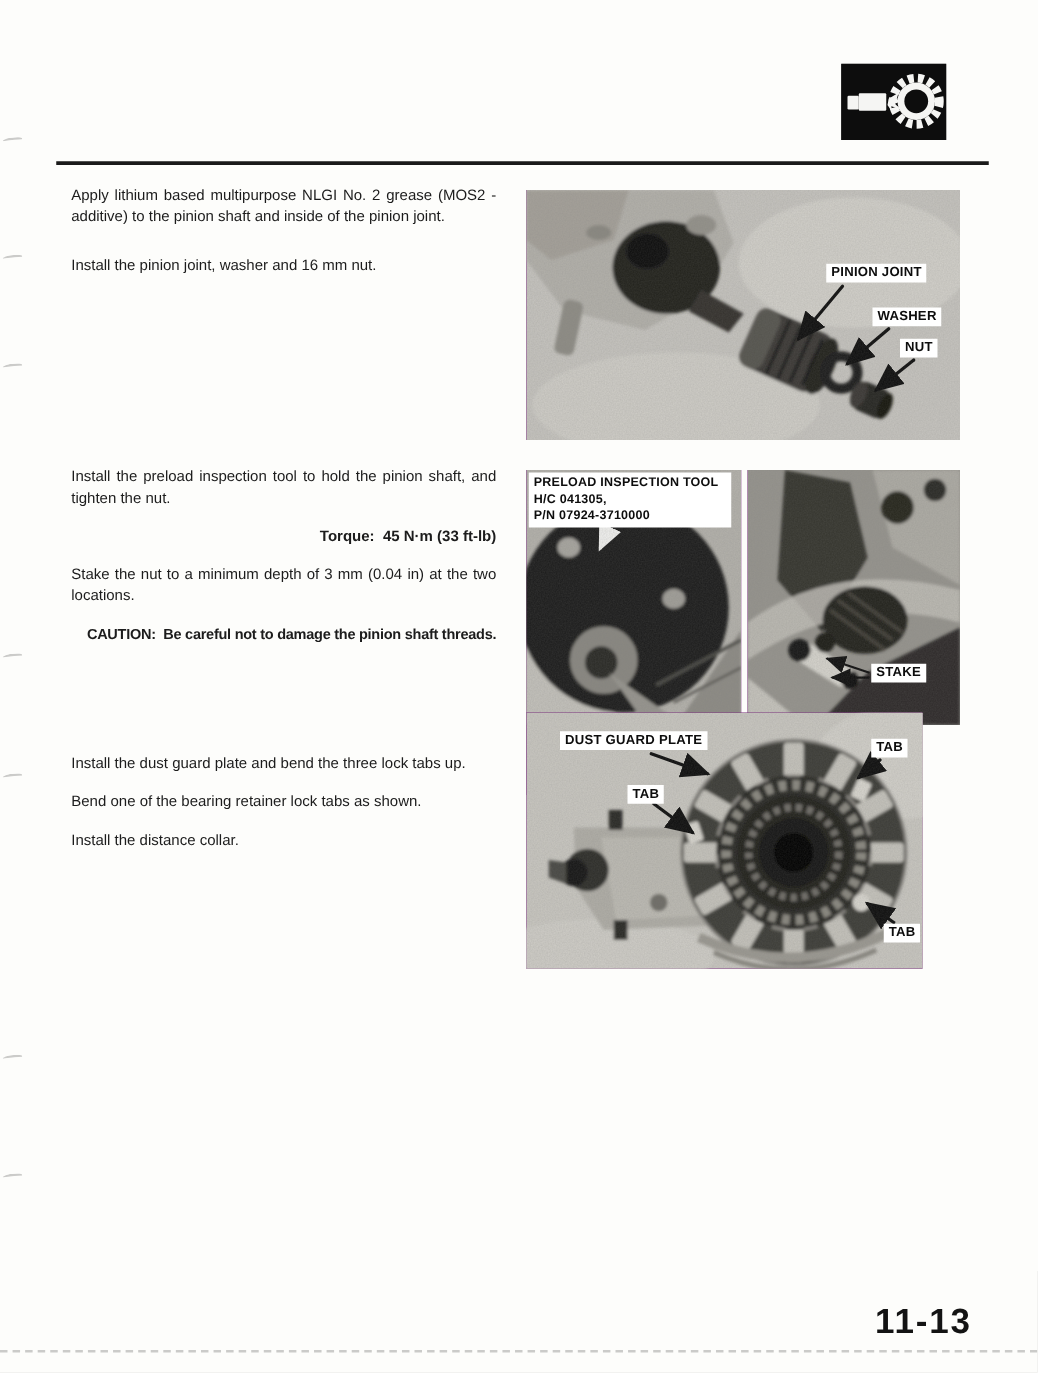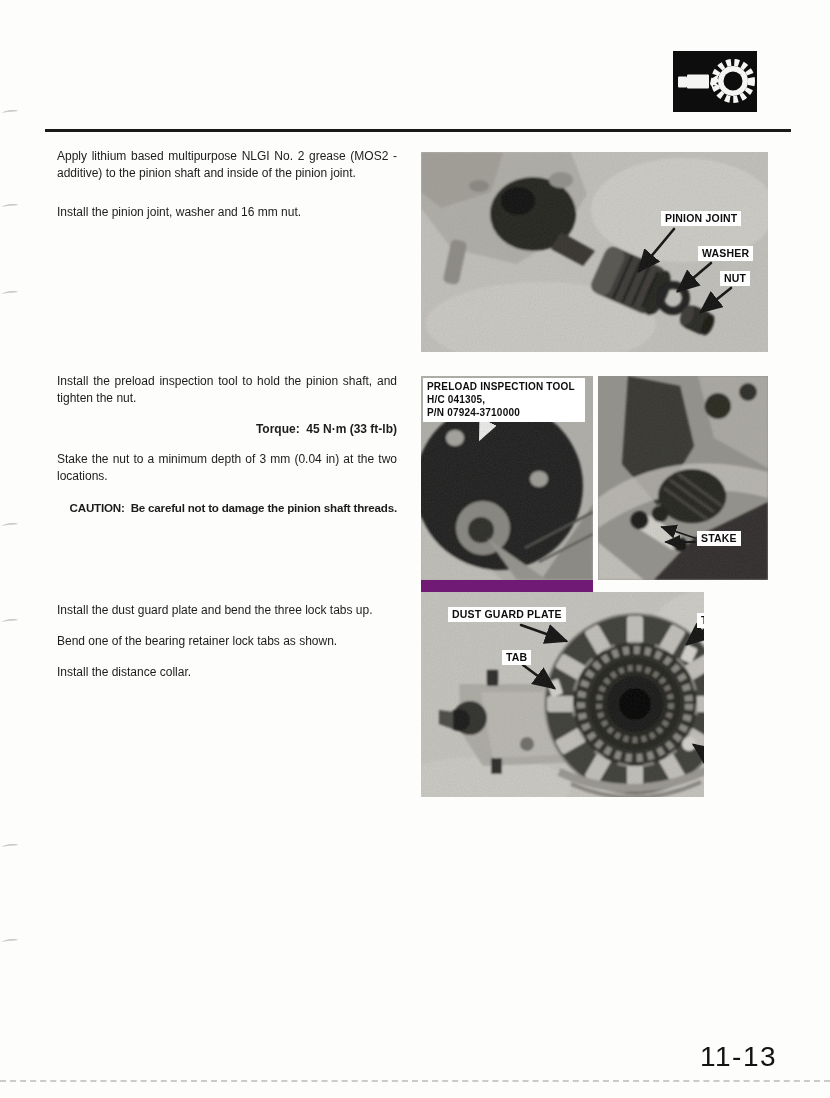--- a/index.html
+++ b/index.html
@@ -30,37 +30,37 @@
   .s2 { top:373px; }
   .s3 { top:602px; }
   .s2 .torque { margin-bottom:13px; }
 
   
   .photo { position:absolute; background:#701a75; overflow:hidden; }
   .photo > svg { position:absolute; left:0; top:0; }
   .ph1 { left:421px; top:152px; width:347px; height:200px; }
   .ph2l { left:421px; top:376px; width:172px; height:260px; }
   .ph2r { left:598px; top:376px; width:170px; height:204px; }
-  .ph3 { left:421px; top:592px; width:283px; height:205px; }
+  .ph3 { left:421px; top:570px; width:317px; height:205px; }
 
   .plabel {
     position:absolute; background:#ffffff; color:#0d0d0d;
     font-weight:bold; font-size:10.5px; line-height:13px;
     padding:1px 4px; white-space:nowrap; letter-spacing:.2px;
   }
   .toolbox {
     position:absolute; left:2px; top:2px; width:162px;
     background:#ffffff; color:#0d0d0d; font-weight:bold;
     font-size:10px; line-height:13px; padding:2px 4px 3px 4px;
     letter-spacing:.2px;
   }
 
   .pagenum {
     position:absolute; left:700px; top:1041px;
-    font-size:28px; font-weight:normal; letter-spacing:1.5px; color:#131313;
+    font-size:28px; font-weight:bold; letter-spacing:1.5px; color:#131313;
   }
 
   .bottom-edge {
     position:absolute; left:0; top:1080px; width:830px; height:0;
     border-top:2px dashed #a3a3a1; opacity:.55;
   }
 
   .smudge {
     position:absolute; left:2px; width:16px; height:4px;
     border-top:2px solid #cbcbc9; border-radius:60% 40%; transform:rotate(-5deg);

